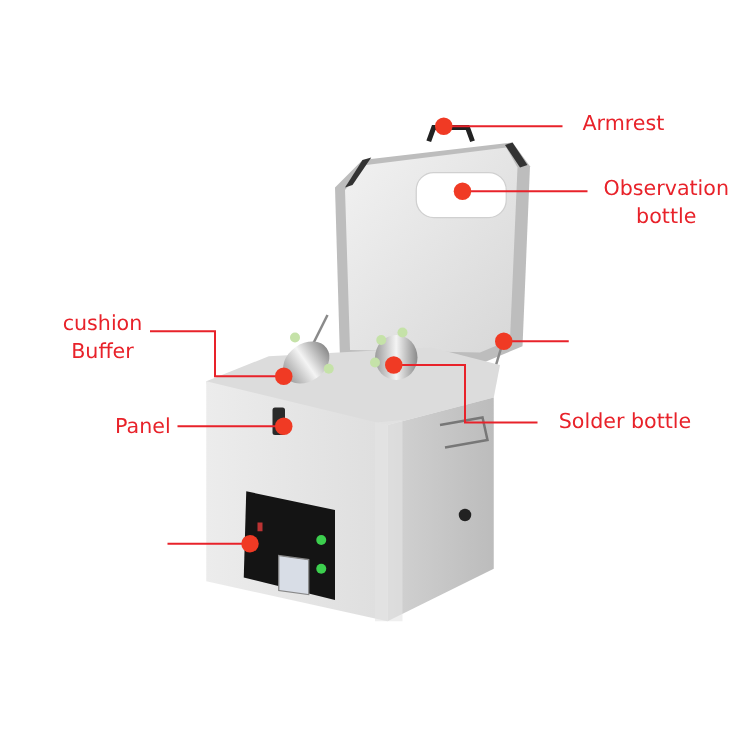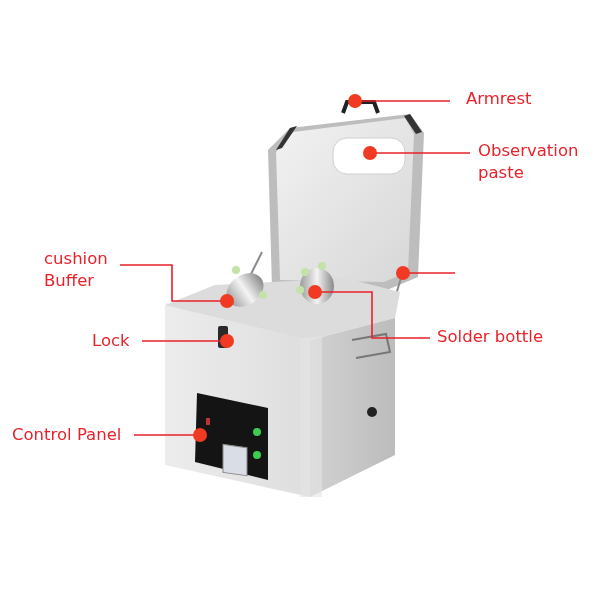--- a/index.html
+++ b/index.html
@@ -1,18 +1,18 @@
 <!DOCTYPE html>
 <html><head>
   <meta charset="utf-8">
   <style>
     html, body { margin:0; padding:0; background:#ffffff; }
     body { width:600px; height:600px; position:relative; overflow:hidden; font-family:"DejaVu Sans", sans-serif; }
     #stage { position:absolute; left:0; top:0; width:600px; height:600px; }
-    .label { position:absolute; color:#e8222a; font-size:16.5px; line-height:22px; text-align:left; white-space:nowrap; font-family:"DejaVu Sans", sans-serif; }
+    .label { position:absolute; color:#e8222a; font-size:16.5px; line-height:22px; text-align:center; white-space:nowrap; font-family:"DejaVu Sans", sans-serif; }
     svg { position:absolute; left:0; top:0; }
   </style>
 </head>
 <body>
 
 <div id="stage">
 
   <svg width="600" height="600" viewBox="0 0 600 600">
     <defs>
       <linearGradient id="lidGrad" x1="0" y1="0" x2="1" y2="1">
@@ -104,30 +104,29 @@
       <circle cx="227" cy="301" r="7"></circle>
       <circle cx="227" cy="341" r="7"></circle>
       <circle cx="200" cy="435" r="7"></circle>
     </g>
   </svg>
 
   <div class="label" style="left:466px; top:88px;">Armrest</div>
 
   <div class="label" style="left:478px; top:140px; width:110px;">
     <div>Observation</div>
-    <div>paste</div>
+    <div>bottle</div>
   </div>
 
 
   <div class="label" style="left:437px; top:326px; width:126px;">
     <div>Solder bottle</div>
   </div>
 
   <div class="label" style="left:44px; top:248px; width:76px;">
     <div>cushion</div>
     <div>Buffer</div>
   </div>
 
-  <div class="label" style="left:92px; top:330px;">Lock</div>
+  <div class="label" style="left:92px; top:330px;">Panel</div>
 
-  <div class="label" style="left:12px; top:424px;">Control Panel</div>
 
 </div>
 
 </body></html>

